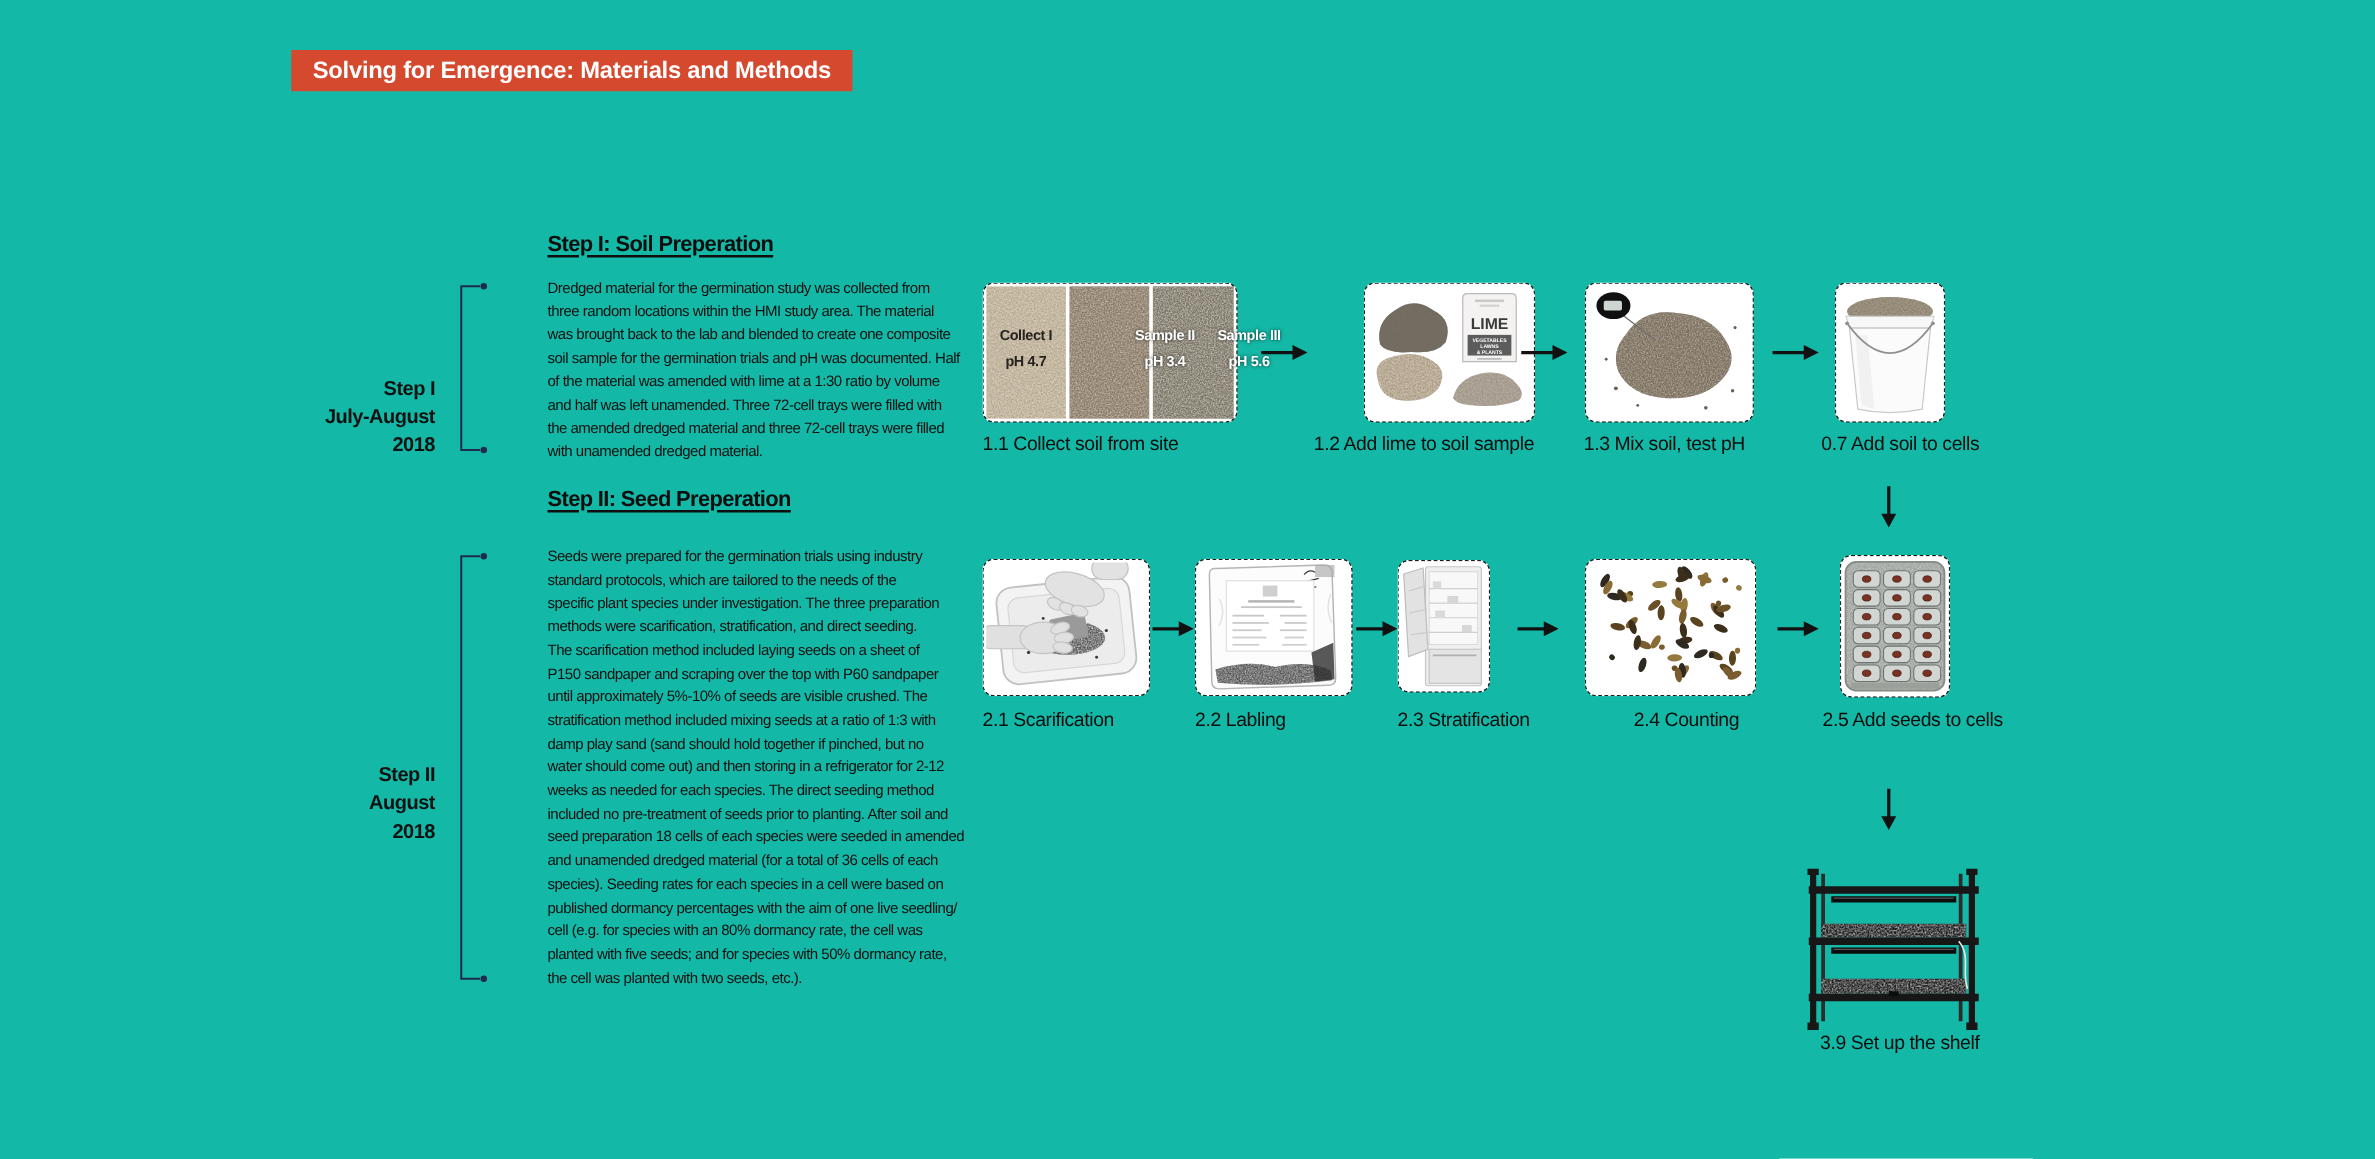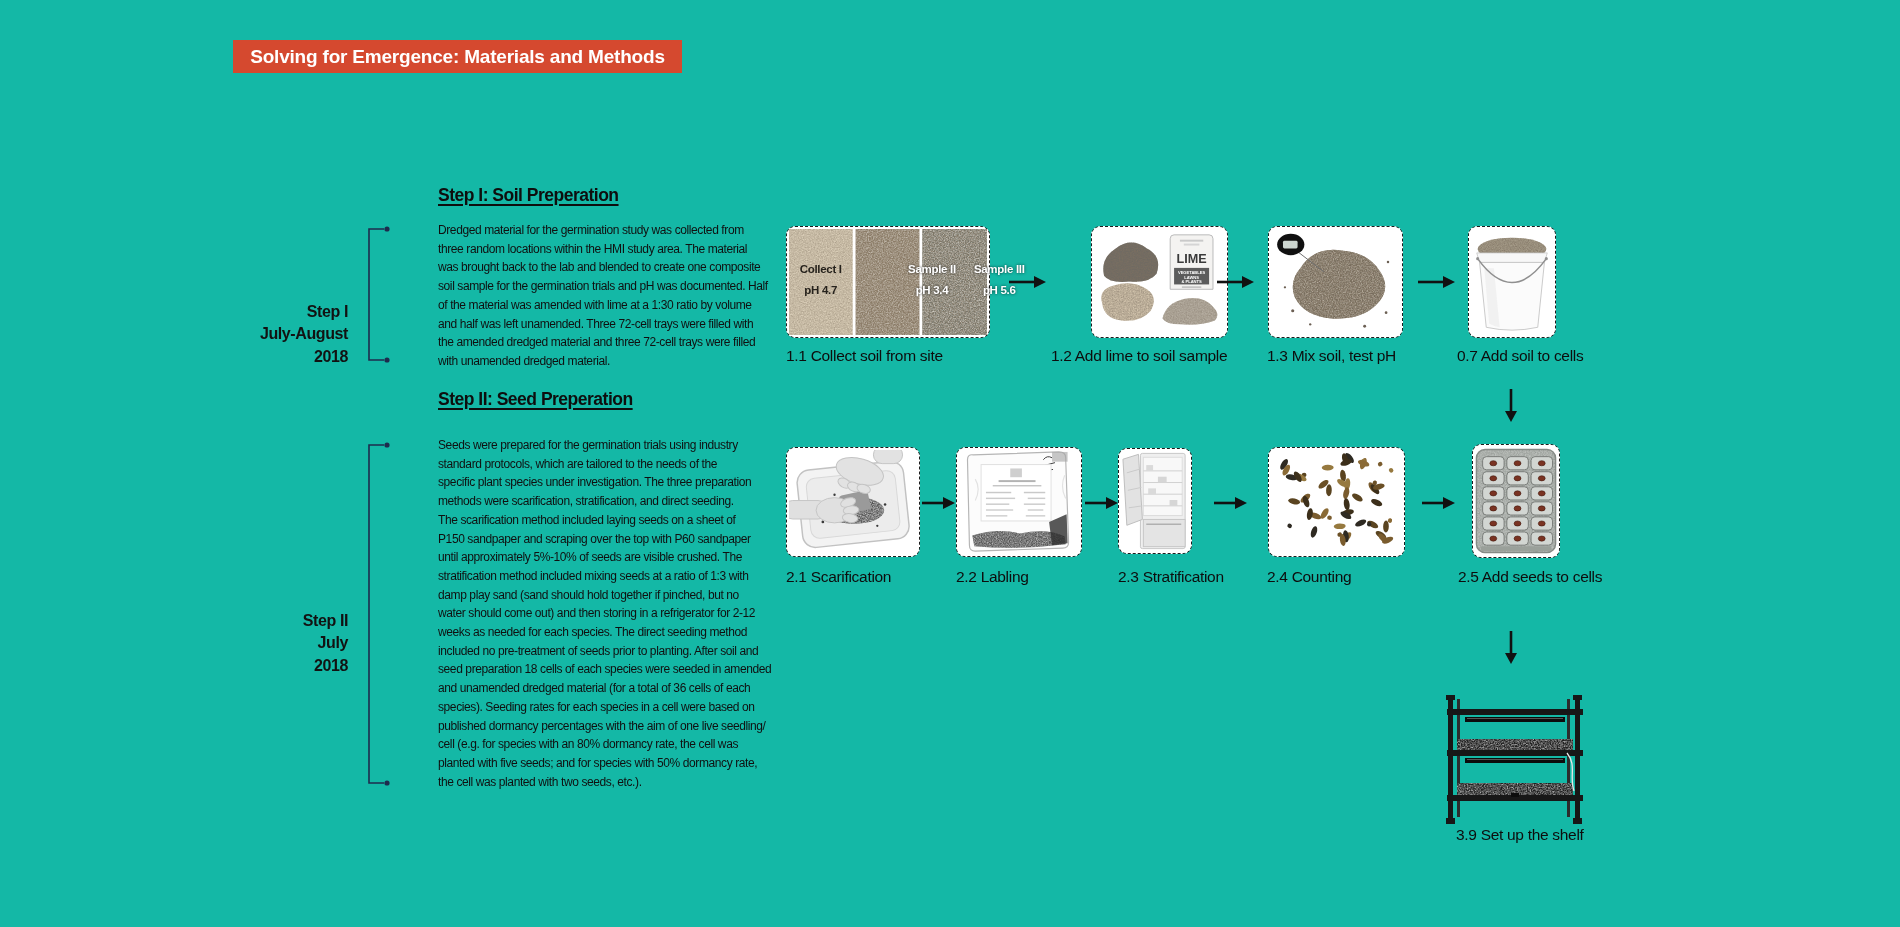--- a/index.html
+++ b/index.html
@@ -33,21 +33,21 @@
 <div class="page">
 
   <div class="banner" style="background:#d5492f;">
     <span>Solving for Emergence: Materials and Methods</span>
   </div>
 
   <div class="steplabel" style="left:228px;top:254px;">Step I
 July-August
 2018</div>
   <div class="steplabel" style="left:228px;top:563px;">Step II
-July
+August
 2018</div>
 
   <svg class="abs" style="left:364px;top:224px;" width="32" height="142">
     <path d="M20,5 H5 V136 H20" fill="none" stroke="#1e2b4d" stroke-width="1.6"></path>
     <circle cx="23" cy="5" r="2.6" fill="#1e2b4d"></circle>
       <circle cx="23" cy="136" r="2.6" fill="#1e2b4d"></circle>
   </svg>
   <svg class="abs" style="left:364px;top:440px;" width="32" height="350">
     <path d="M20,5 H5 V343 H20" fill="none" stroke="#1e2b4d" stroke-width="1.6"></path>
     <circle cx="23" cy="5" r="2.6" fill="#1e2b4d"></circle>
@@ -442,21 +442,21 @@
       <polygon points="22,1 34,7 22,13" fill="#111"></polygon>
   </svg>
   <svg class="arrow" style="left:1421px;top:496px;" width="34" height="14">
     <line x1="1" y1="7" x2="23" y2="7" stroke="#111" stroke-width="2.6"></line>
       <polygon points="22,1 34,7 22,13" fill="#111"></polygon>
   </svg>
 
   <div class="caption" style="left:786px;top:568px;">2.1 Scarification</div>
   <div class="caption" style="left:956px;top:568px;">2.2 Labling</div>
   <div class="caption" style="left:1118px;top:568px;">2.3 Stratification</div>
-  <div class="caption" style="left:1267px;top:568px;">2.4 Counting</div>
+  <div class="caption" style="left:1307px;top:568px;">2.4 Counting</div>
   <div class="caption" style="left:1458px;top:568px;">2.5 Add seeds to cells</div>
 
   <svg class="arrow" style="left:1504px;top:630px;" width="14" height="34">
     <line x1="7" y1="1" x2="7" y2="24" stroke="#111" stroke-width="2.6"></line>
       <polygon points="1,23 13,23 7,34" fill="#111"></polygon>
   </svg>
 
   <svg class="abs" style="left:1443px;top:693px;" width="144" height="134" viewBox="0 0 144 134">
     <defs>
       <filter id="spW8">

